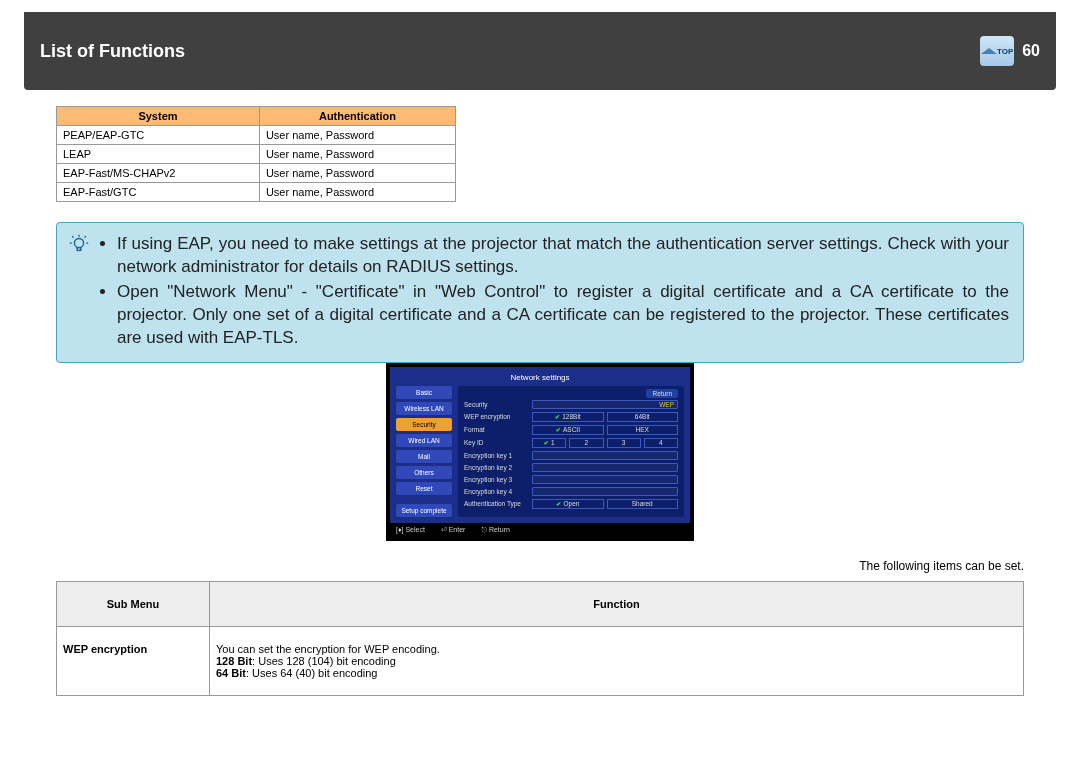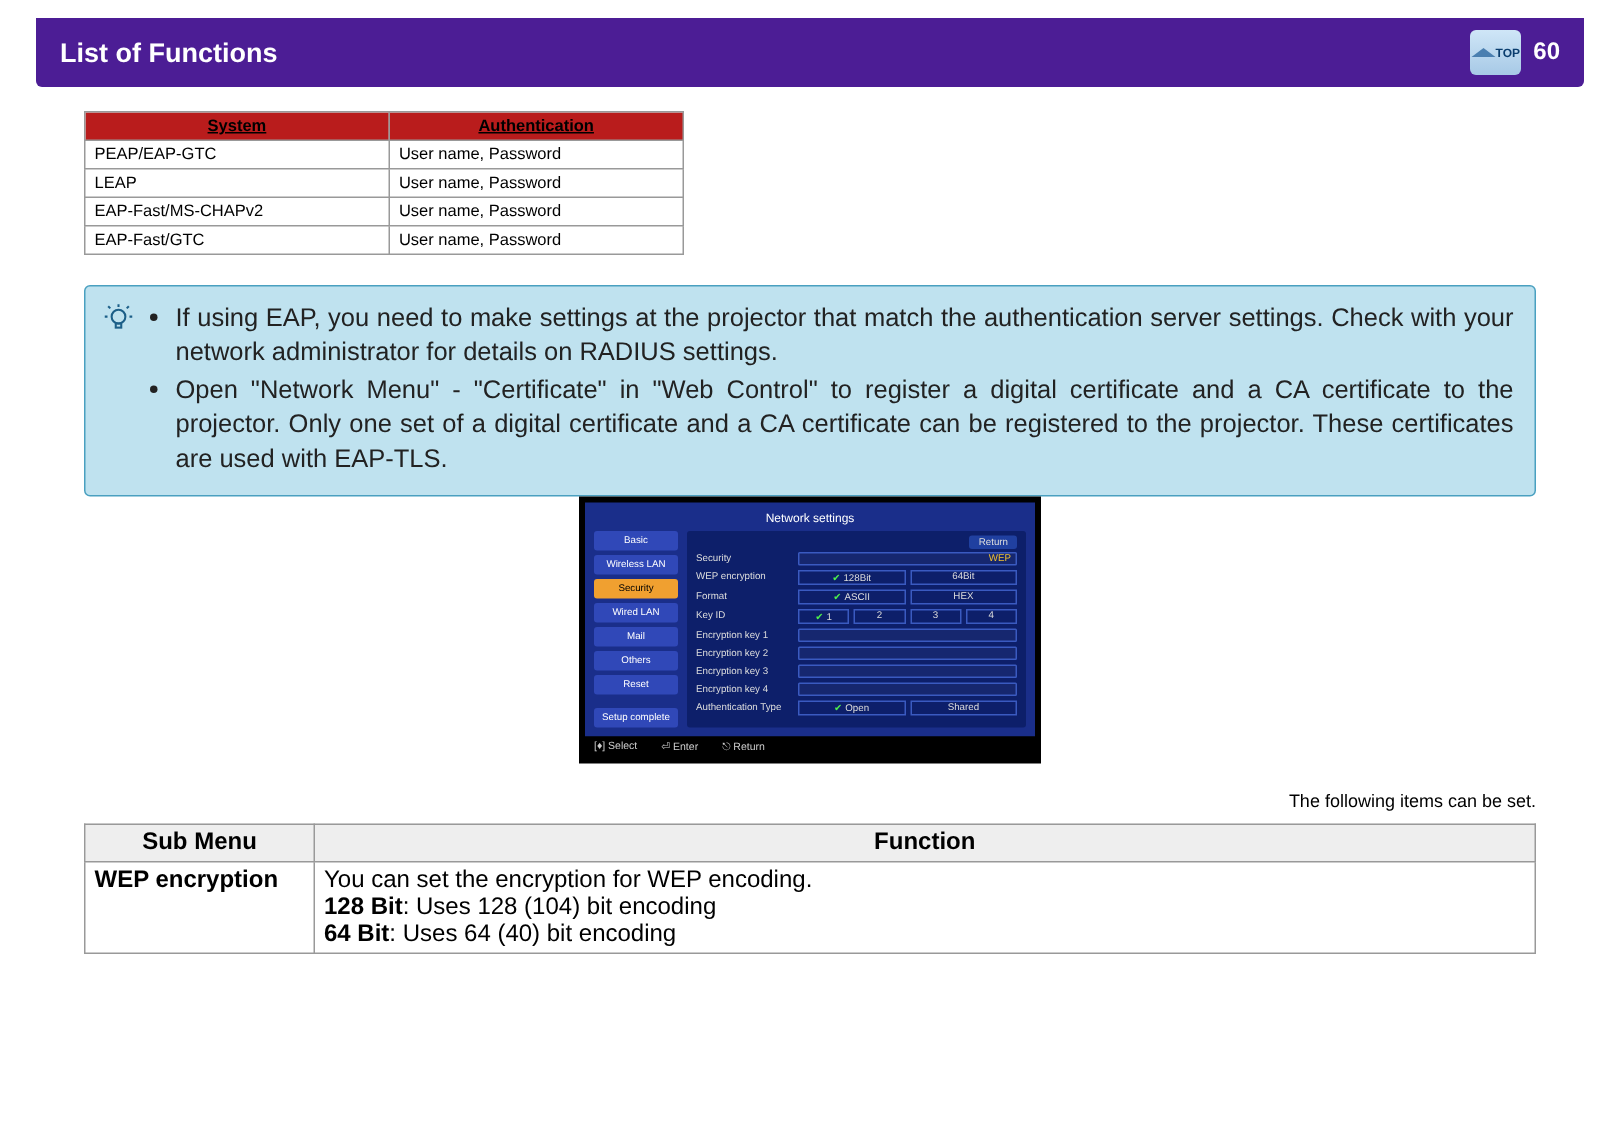--- a/index.html
+++ b/index.html
@@ -5,23 +5,23 @@
   body {
     margin: 0;
     padding: 0;
     font-family: Arial, Helvetica, sans-serif;
     font-size: 12px;
     color: #000;
     background: #fff;
     width: 1080px;
   }
   .header-bar {
-    background: #4c1d95;
+    background: #404040;
     color: #fff;
-    padding: 8px 16px;
+    padding: 24px 16px;
     display: flex;
     align-items: center;
     justify-content: space-between;
     border-radius: 0 0 4px 4px;
     margin: 12px 24px 0 24px;
   }
   .header-title {
     font-weight: bold;
     font-size: 18px;
   }
@@ -60,24 +60,23 @@
     border-collapse: collapse;
     width: 400px;
   }
   table.auth th, table.auth td {
     border: 1px solid #999;
     padding: 3px 6px;
     font-size: 11px;
     text-align: left;
   }
   table.auth th {
-    background: #b91c1c;
-    font-weight: bold;
-    text-align: center;
-    text-decoration: underline;
+    background: #fdba74;
+    font-weight: bold;
+    text-align: center;
   }
   .info-box {
     margin-top: 20px;
     border: 1px solid #4aa0c0;
     background: #bfe2ef;
     border-radius: 4px;
     padding: 10px 14px 10px 10px;
     display: flex;
     gap: 10px;
   }
@@ -191,22 +190,22 @@
     margin: 18px 0 8px 0;
     font-size: 12px;
     text-align: right;
   }
   table.func {
     border-collapse: collapse;
     width: 100%;
   }
   table.func th, table.func td {
     border: 1px solid #999;
-    padding: 3px 6px;
-    font-size: 16px;
+    padding: 16px 6px;
+    font-size: 11px;
     text-align: left;
     vertical-align: top;
   }
   table.func th {
     background: #eee;
     font-weight: bold;
     text-align: center;
   }
   table.func td.sub { width: 140px; font-weight: bold; }
   .line { display: block; }

